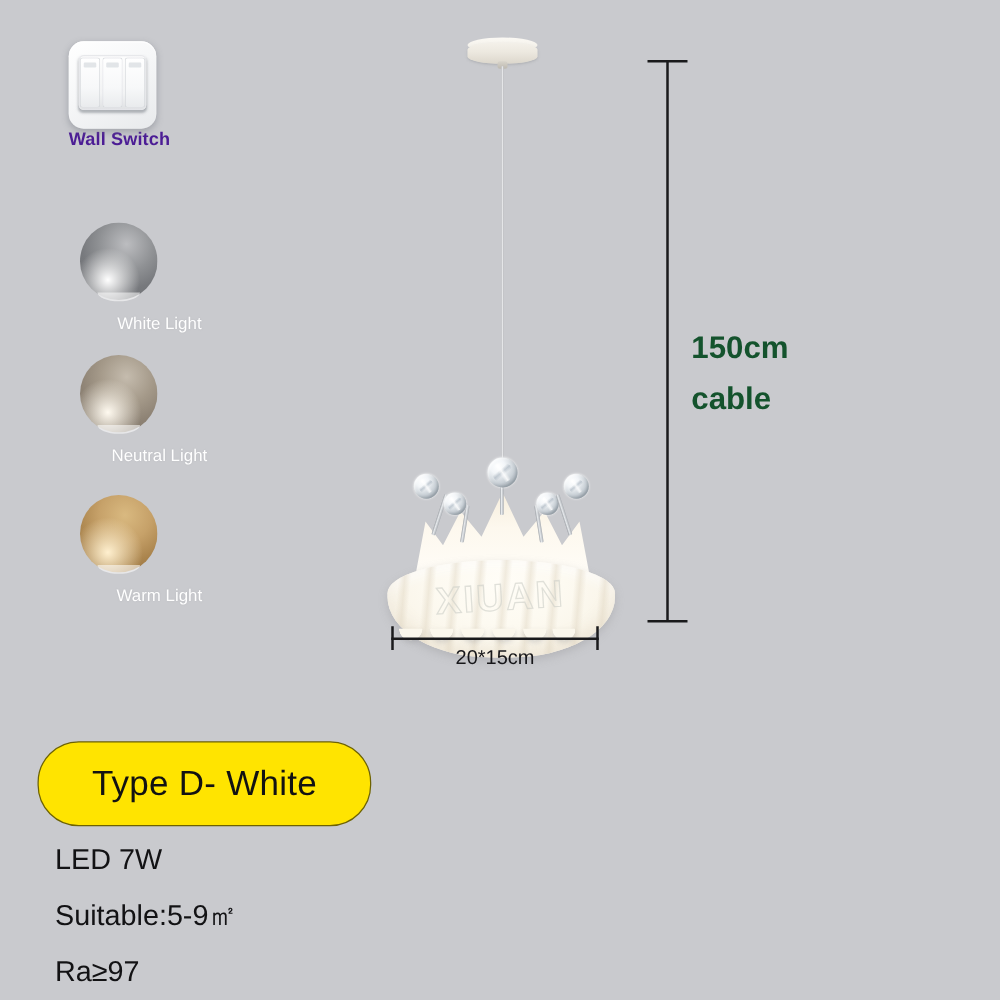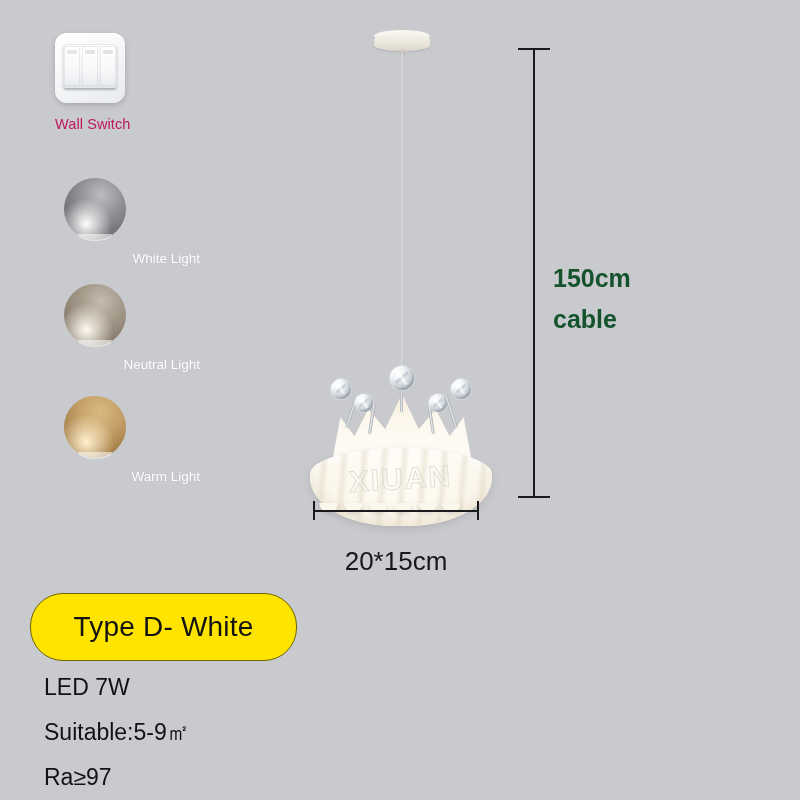--- a/index.html
+++ b/index.html
@@ -63,34 +63,34 @@
   }
   .rocker::after {
     content: "";
     position: absolute;
     left: 3px; right: 3px; top: 4px;
     height: 4px;
     border-radius: 1px;
     background: rgba(216,220,224,0.75);
   }
   .switch-caption {
-    margin-top: 13px;
+    margin-top: 1px;
     font-size: 14.5px;
-    font-weight: normal;
-    color: #be185d;
+    font-weight: bold;
+    color: #4c1d95;
     letter-spacing: 0.1px;
     white-space: nowrap;
   }
 
   
   .orb-item {
     position: absolute;
     left: 55px;
     width: 145px;
-    text-align: right;
+    text-align: center;
   }
   .orb {
     width: 62px;
     height: 62px;
     border-radius: 50%;
     position: relative;
     margin-left: 9px;
   }
   .orb::after {
     content: "";
@@ -324,23 +324,22 @@
     width: 2px;
     height: 19px;
     background: #1a1a1c;
   }
   .dim-h-label {
     position: absolute;
     left: 313px;
     top: 518px;
     width: 166px;
     text-align: center;
-    font-size: 26px;
+    font-size: 16px;
     color: #17171a;
-    margin-top: 28px;
   }
 
   
   .badge {
     position: absolute;
     left: 30px;
     top: 593px;
     width: 265px;
     height: 66px;
     border-radius: 33px;

